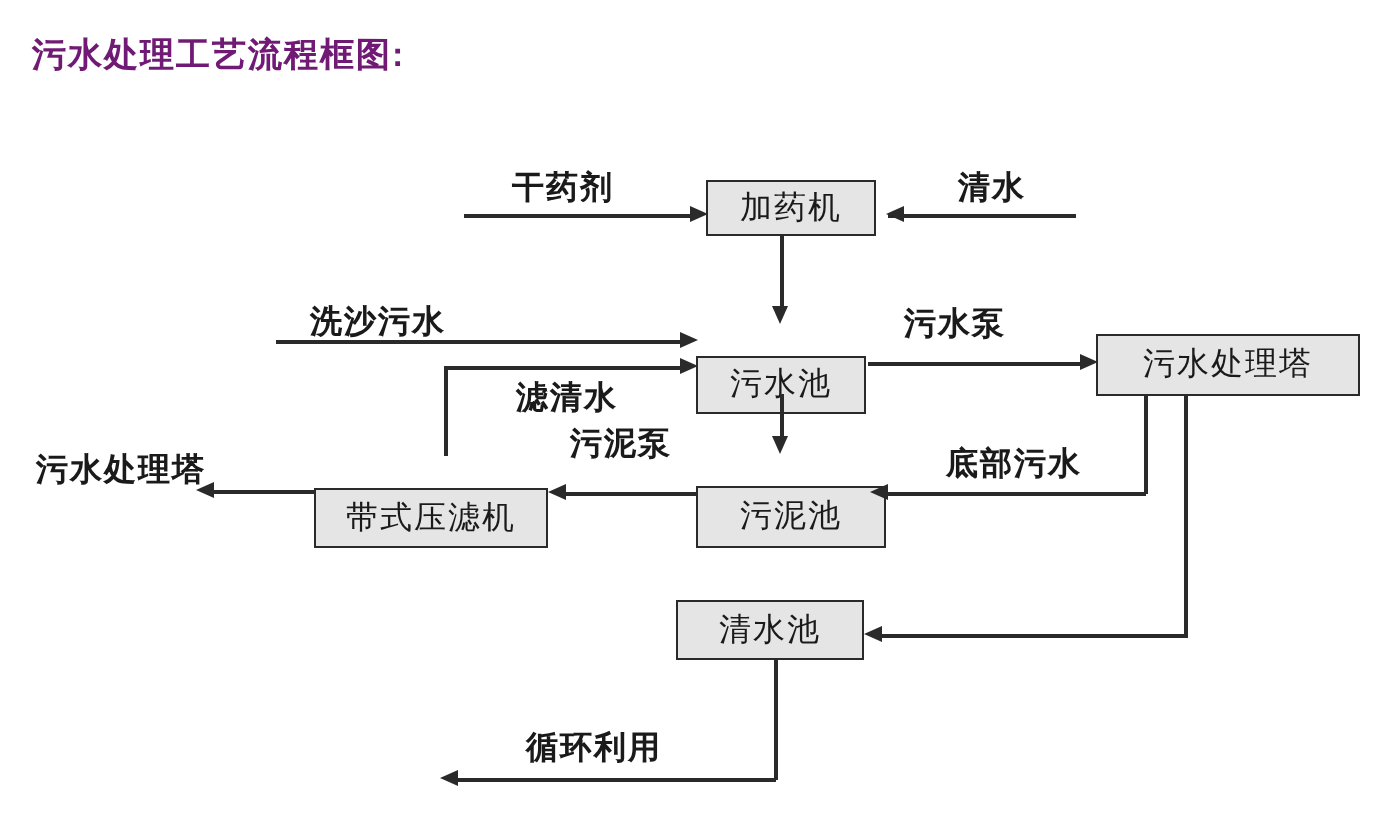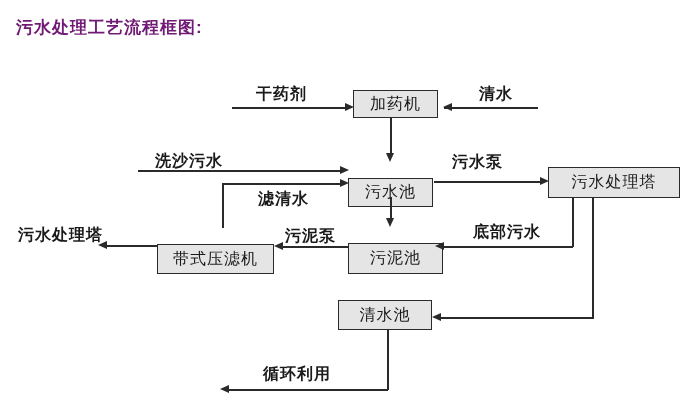--- a/index.html
+++ b/index.html
@@ -38,21 +38,21 @@
 <div class="node" style="left:548px;top:167px;width:132px;height:31px;">污水处理塔</div>
 <div class="node" style="left:348px;top:243px;width:95px;height:31px;">污泥池</div>
 <div class="node" style="left:157px;top:244px;width:117px;height:30px;">带式压滤机</div>
 <div class="node" style="left:338px;top:300px;width:94px;height:30px;">清水池</div>
 
 <div class="lbl" style="left:256px;top:84px;">干药剂</div>
 <div class="lbl" style="left:479px;top:84px;">清水</div>
 <div class="lbl" style="left:155px;top:151px;">洗沙污水</div>
 <div class="lbl" style="left:258px;top:189px;">滤清水</div>
 <div class="lbl" style="left:452px;top:152px;">污水泵</div>
-<div class="lbl" style="left:285px;top:226px;text-align:right;">污泥泵</div>
+<div class="lbl" style="left:285px;top:212px;text-align:right;">污泥泵</div>
 <div class="lbl" style="left:473px;top:222px;">底部污水</div>
 <div class="lbl" style="left:18px;top:225px;">污水处理塔</div>
 <div class="lbl" style="left:263px;top:364px;">循环利用</div>
 
 <div class="ln h" style="left:232px;top:107px;width:115px;"></div>
 <div class="ah ah-right" style="left:345px;top:103px;"></div>
 
 <div class="ln h" style="left:444px;top:107px;width:94px;"></div>
 <div class="ah ah-left" style="left:443px;top:103px;"></div>
 

